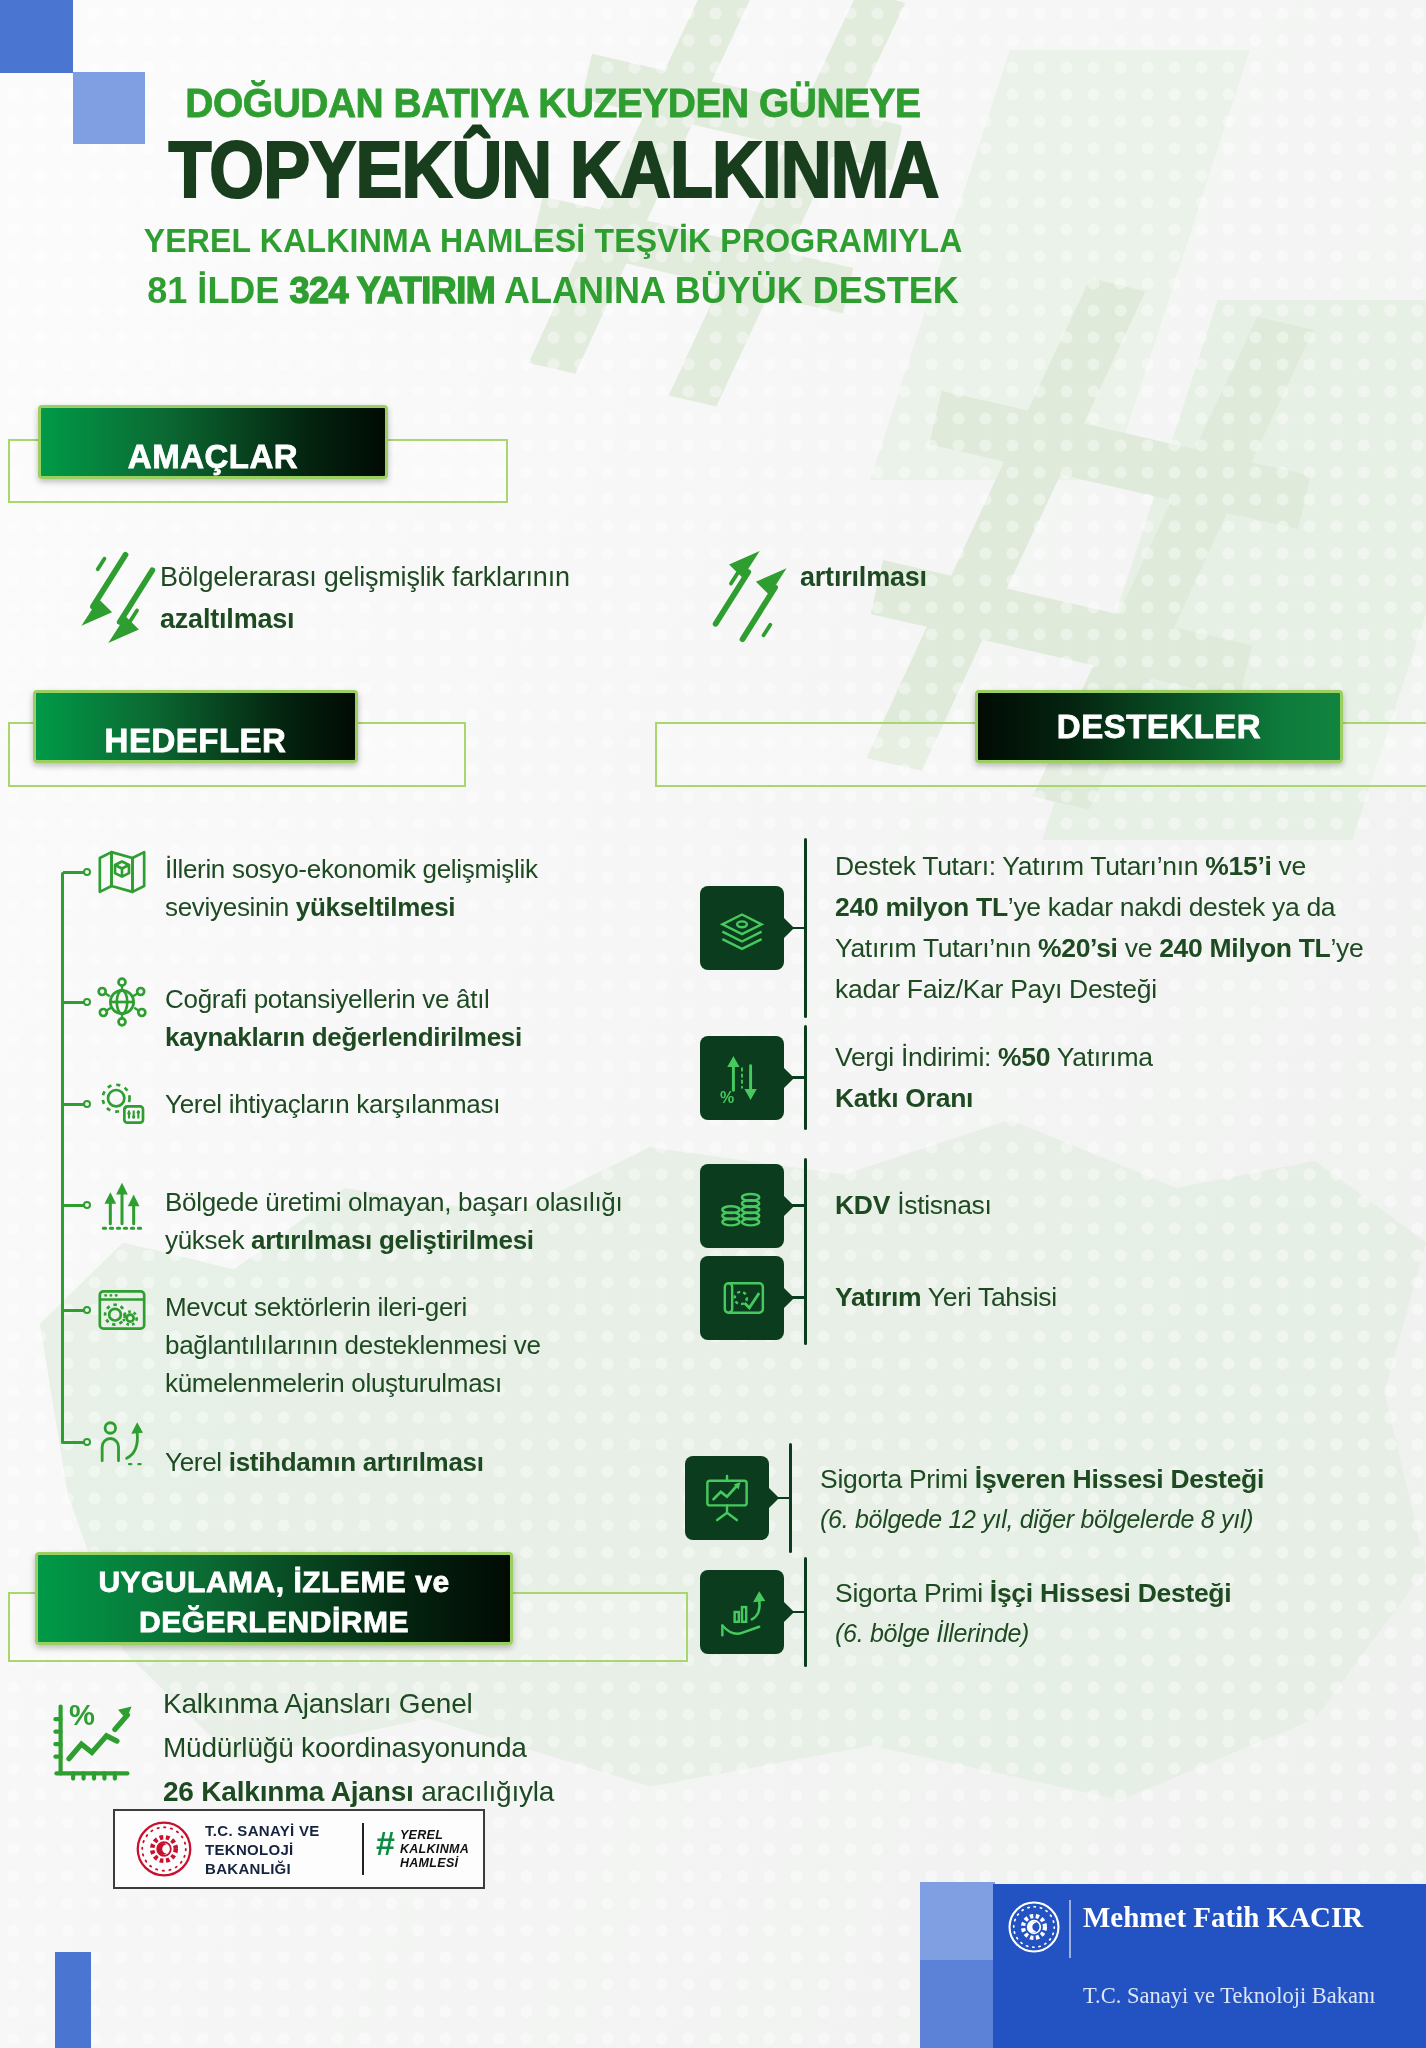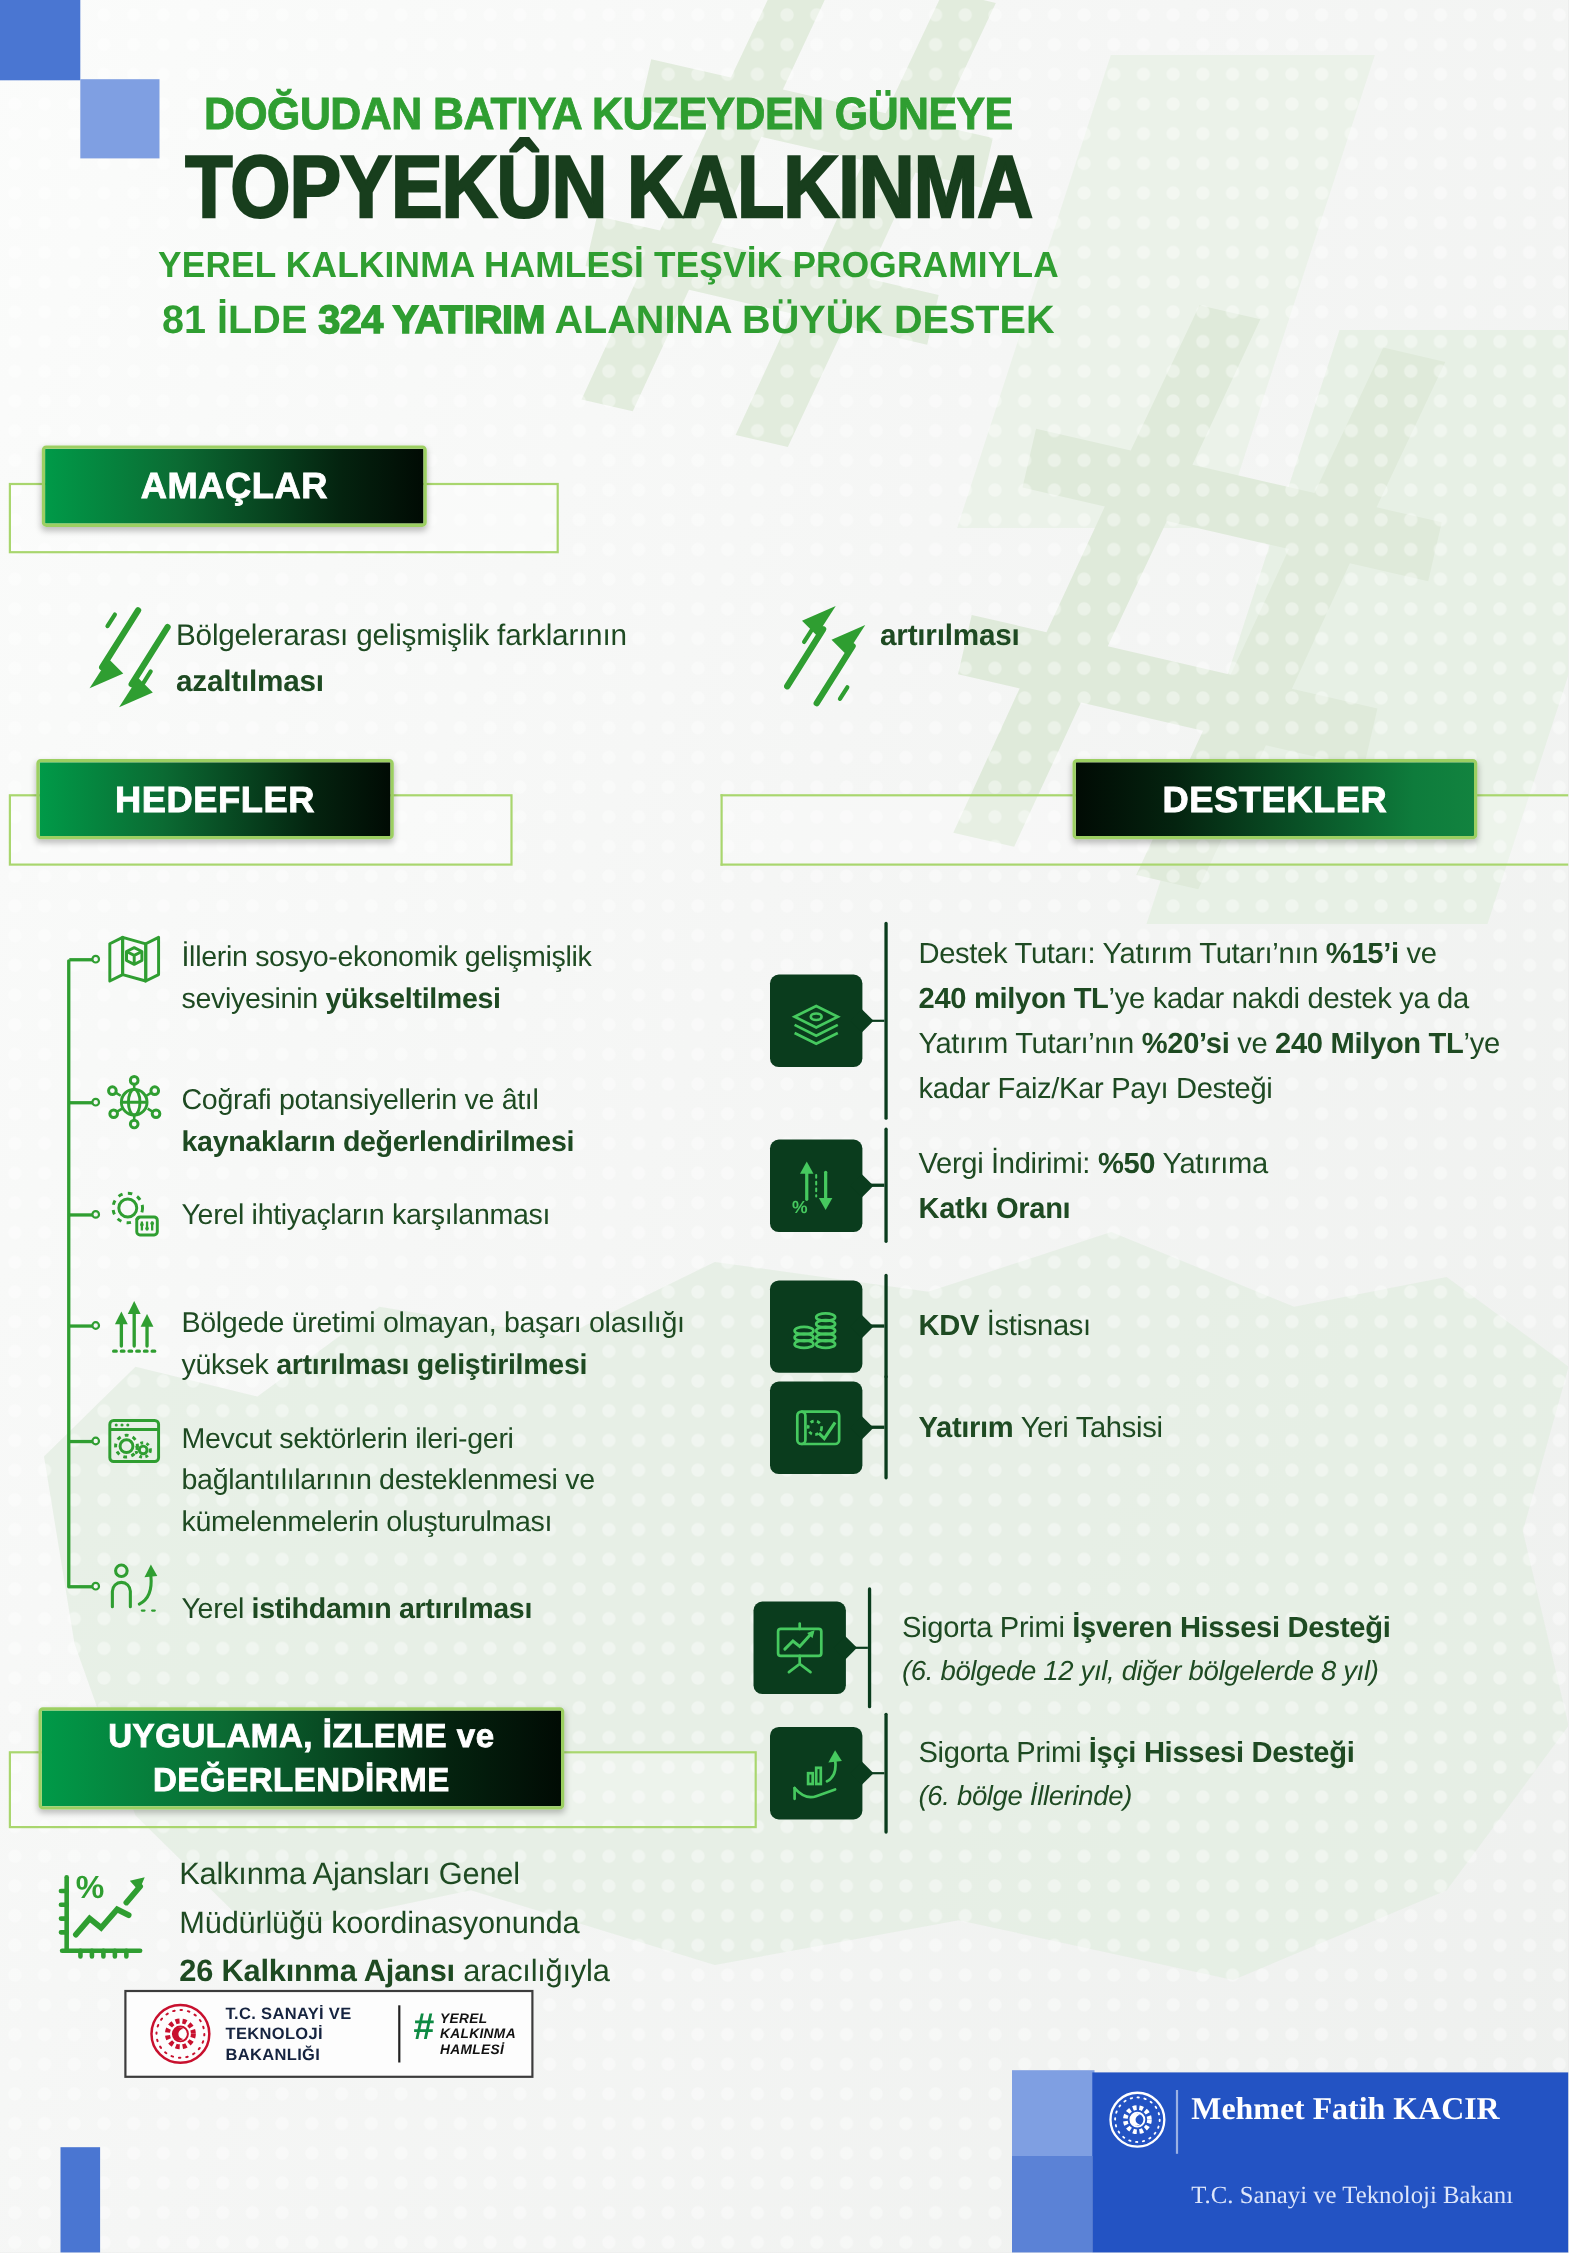--- a/index.html
+++ b/index.html
@@ -28,21 +28,21 @@
   .big-title .inner{transform:scaleX(.88);}
   .subt{font-size:33px;font-weight:bold;letter-spacing:.2px;}
   .subt .inner{transform:scaleX(.97);}
   .stats{font-size:36px;font-weight:bold;}
   .stats .hl{-webkit-text-stroke:1.4px #2f9e31;letter-spacing:-.5px;}
   
   .outline-box{border:2.5px solid #a9d66e;background:rgba(255,255,255,.25);box-sizing:border-box;}
   .badge{display:flex;align-items:center;justify-content:center;text-align:center;
     color:#fff;font-weight:bold;font-size:33px;letter-spacing:.5px;-webkit-text-stroke:.8px #fff;
     border:3px solid #9ccf62;border-radius:4px;box-sizing:border-box;box-shadow:0 3px 6px rgba(0,0,0,.25);}
-  .badge-left{background:linear-gradient(90deg,#009a48 0%,#0b6b33 35%,#04230f 78%,#010b04 100%);}
+  .badge-left{background:linear-gradient(90deg,#009a48 0%,#0b6b33 35%,#04230f 78%,#010b04 100%);align-items:flex-end;}
   .badge-right{background:linear-gradient(90deg,#010b04 0%,#04230f 25%,#0e7c3c 85%,#12833f 100%);}
   .badge .two-line{line-height:40px;font-size:30px;}
   
   .item-text{color:#1e4a22;}
   .item-text .line{white-space:nowrap;}
   .item-text .b,.item-text b{font-weight:bold;}
   .amac-text{font-size:27px;line-height:42px;font-weight:400;letter-spacing:-.2px;}
   .hedef-text{font-size:26px;line-height:38px;letter-spacing:-.3px;}
   .hedef-icon{width:56px;height:56px;color:#2f9e31;}
   .hedef-icon svg{width:100%;height:100%;}

